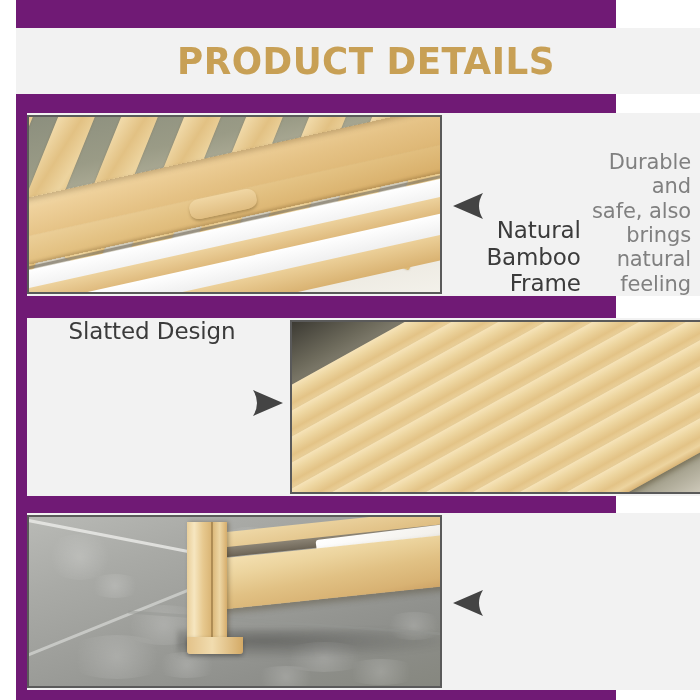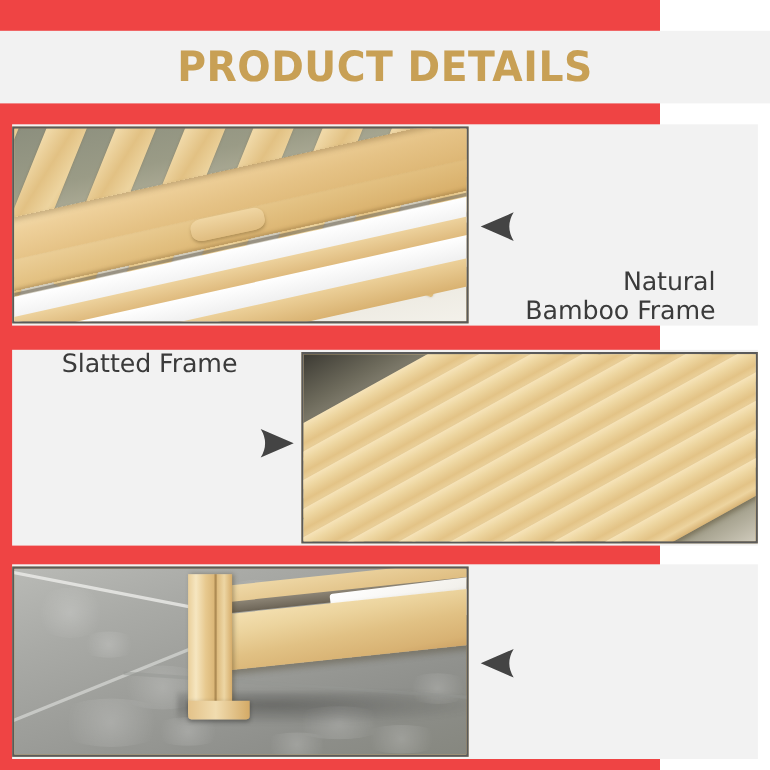--- a/index.html
+++ b/index.html
@@ -3,21 +3,21 @@
 <meta charset="utf-8">
 <title>Product Details</title>
 <style>
   * { margin:0; padding:0; box-sizing:border-box; }
   html, body {
     width:700px; height:700px;
     background:#ffffff;
     font-family:"DejaVu Sans", sans-serif;
     overflow:hidden;
   }
-  .page { position:relative; width:600px; height:700px; background:#ef4444; }
+  .page { position:relative; width:600px; height:700px; background:#701a75;margin-left:16px; }
 
   
   .header-band {
     position:absolute; left:0; top:28px; width:700px; height:66px;
     background:#f2f2f2;
     display:flex; align-items:center; justify-content:center;
   }
   .header-title {
     font-family:"DejaVu Sans", sans-serif;
     font-size:38px; font-weight:bold;
@@ -257,27 +257,30 @@
 
     <div class="arrow">
       <svg viewBox="0 0 34 30" xmlns="http://www.w3.org/2000/svg">
         <path d="M2 15 L32 2 Q24 15 32 28 Z" fill="#444444"></path>
       </svg>
     </div>
 
     <div class="textblock">
       <div class="feature-title">Natural
 Bamboo Frame</div>
+      <div class="feature-body">Durable and
+safe, also brings
+natural feeling</div>
     </div>
   </div>
 
   <div class="panel" id="panel-2">
 
     <div class="textblock">
-      <div class="feature-title">Slatted Frame</div>
+      <div class="feature-title">Slatted Design</div>
     </div>
 
     <div class="arrow">
       <svg viewBox="0 0 34 30" xmlns="http://www.w3.org/2000/svg">
         <path d="M32 15 L2 2 Q10 15 2 28 Z" fill="#444444"></path>
       </svg>
     </div>
 
     <div class="photo">
       <div class="p2-bg"></div>

